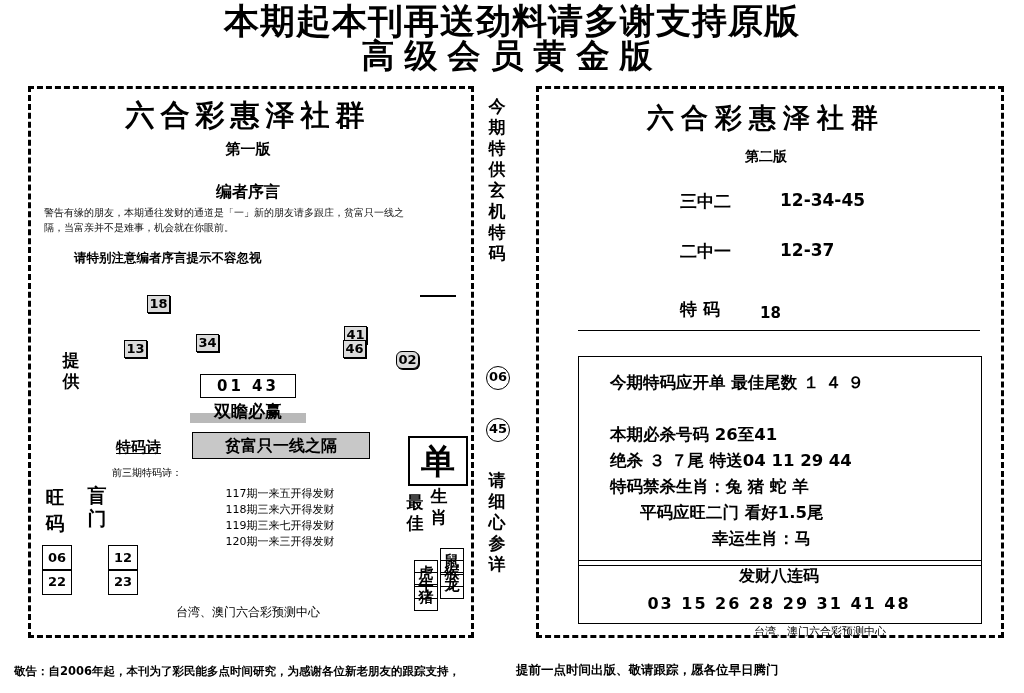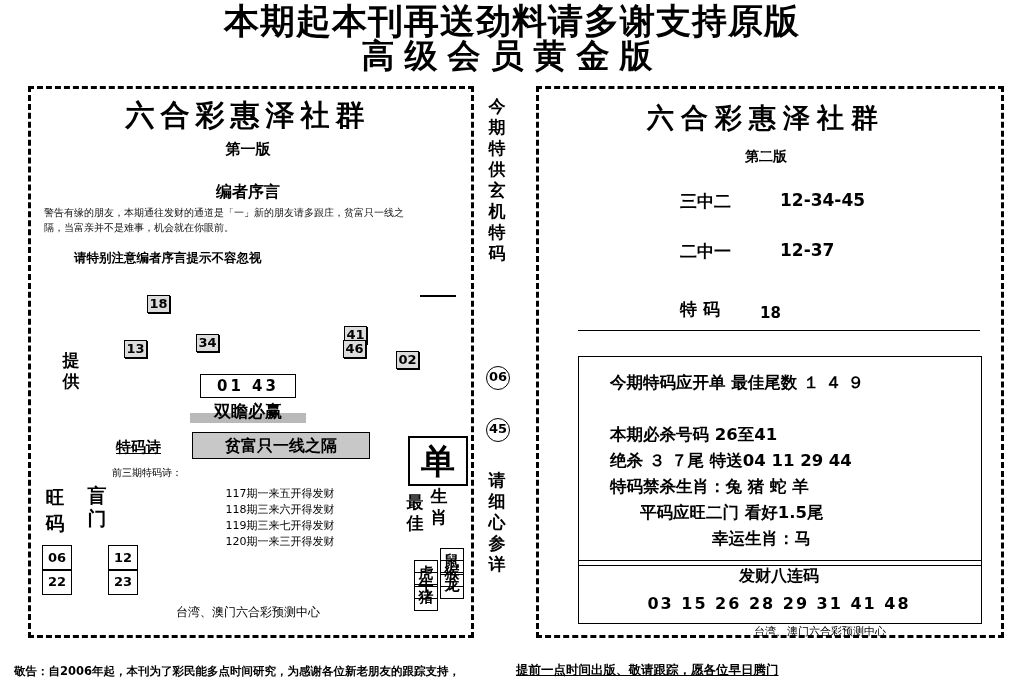--- a/index.html
+++ b/index.html
@@ -68,21 +68,21 @@
   .rboxA{position:absolute;left:578px;top:330px;width:402px;height:1px;border-top:1px solid #000;}
   .rpanel{position:absolute;left:578px;top:356px;width:402px;height:208px;border:1px solid #000;}
   .rp-line{position:absolute;font-size:16.5px;font-weight:bold;white-space:nowrap;}
   .rbottom{position:absolute;left:578px;top:560px;width:402px;height:62px;border:1px solid #000;}
   .rbTitle{position:absolute;left:578px;top:566px;width:402px;text-align:center;font-size:16px;font-weight:bold;}
   .rbNums{position:absolute;left:578px;top:594px;width:402px;text-align:center;font-size:16px;font-weight:bold;letter-spacing:2px;}
   .footR{position:absolute;left:660px;top:624px;width:320px;text-align:center;font-size:11px;}
 
   
   .bottomL{position:absolute;left:14px;top:664px;font-size:11.5px;font-weight:bold;}
-  .bottomR{position:absolute;left:516px;top:662px;font-size:12.5px;font-weight:bold;text-decoration:underline;}
+  .bottomR{position:absolute;left:516px;top:662px;font-size:12.5px;font-weight:bold;}
 </style>
 </head>
 <body>
 
 <div class="page">
 
   <div class="hdr1">本期起本刊再送劲料请多谢支持原版</div>
   <div class="hdr2">高级会员黄金版</div>
 
   <div class="frameL"></div>
@@ -95,21 +95,21 @@
   <div class="prefaceNote">请特别注意编者序言提示不容忽视</div>
 
   <div class="numbox sh" style="left:147px;top:295px;">18</div>
   <div class="numbox sh" style="left:344px;top:310px;margin-top:16px;">41</div>
   <div class="dashline"></div>
 
   <div class="gongji">提供</div>
   <div class="numbox sh" style="left:124px;top:340px;">13</div>
   <div class="numbox sh" style="left:196px;top:334px;">34</div>
   <div class="numbox sh" style="left:303px;top:340px;margin-left:40px;">46</div>
-  <div class="numbox sh" style="left:396px;top:351px;">02</div>
+  <div class="numbox sh" style="left:396px;top:351px;border-radius:6px;">02</div>
 
   <div class="pairbox">01 43</div>
   <div class="shuangzhan">双瞻必赢</div>
 
   <div class="temaTitle">特码诗</div>
   <div class="poemBox">贫富只一线之隔</div>
   <div class="prev3">前三期特码诗：</div>
   <div class="prevList">
     <div>117期一来五开得发财</div>
     <div>118期三来六开得发财</div>

